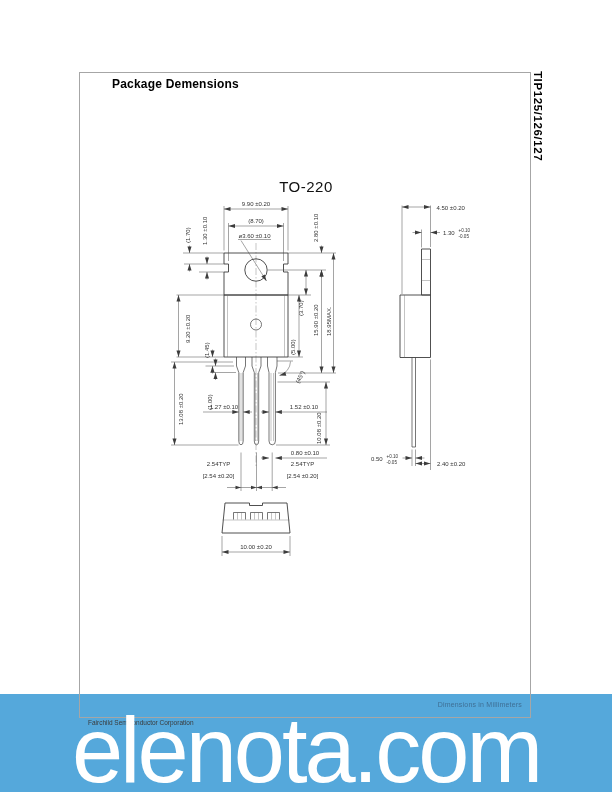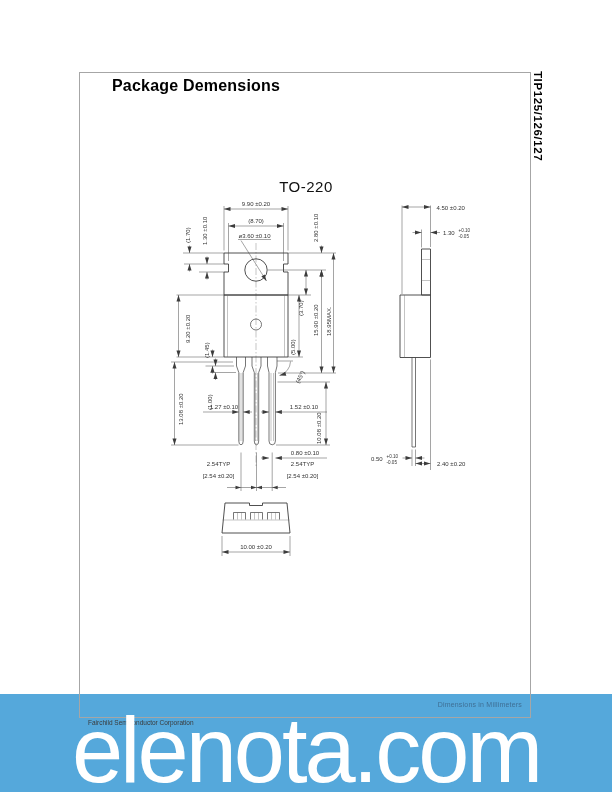--- a/index.html
+++ b/index.html
@@ -1,20 +1,20 @@
 <!DOCTYPE html>
 <html><head>
 <meta charset="utf-8">
 <style>
   html,body{margin:0;padding:0;}
   body{width:612px;height:792px;position:relative;overflow:hidden;background:#ffffff;
        font-family:"Liberation Sans",sans-serif;}
   .frame{position:absolute;left:79px;top:72px;width:450px;height:644px;
          border:1px solid #a6a6a6;z-index:3;}
-  .header-title{position:absolute;left:92px;top:77px;font-size:16px;font-weight:bold;
+  .header-title{position:absolute;left:92px;top:77px;font-size:12px;font-weight:bold;
          color:#000;z-index:1;letter-spacing:0.2px;padding-left:20px;}
   .part-number{position:absolute;left:532px;top:71px;writing-mode:vertical-rl;
          font-size:11.5px;font-weight:bold;letter-spacing:0.6px;color:#000;z-index:1;}
   .package-title{position:absolute;left:256px;top:144px;width:100px;text-align:center;
          font-size:15px;color:#111;letter-spacing:0.5px;z-index:1;margin-top:34px;}
   .drawing{position:absolute;left:0;top:0;z-index:1;}
   .banner{position:absolute;left:0;top:694px;width:612px;height:98px;
          background:#55a8db;z-index:2;}
   .footer-small{position:absolute;left:88px;top:719px;font-size:6.5px;color:#3a3a3a;z-index:3;}
   .watermark{position:absolute;left:0;top:694px;width:612px;height:98px;text-align:center;

